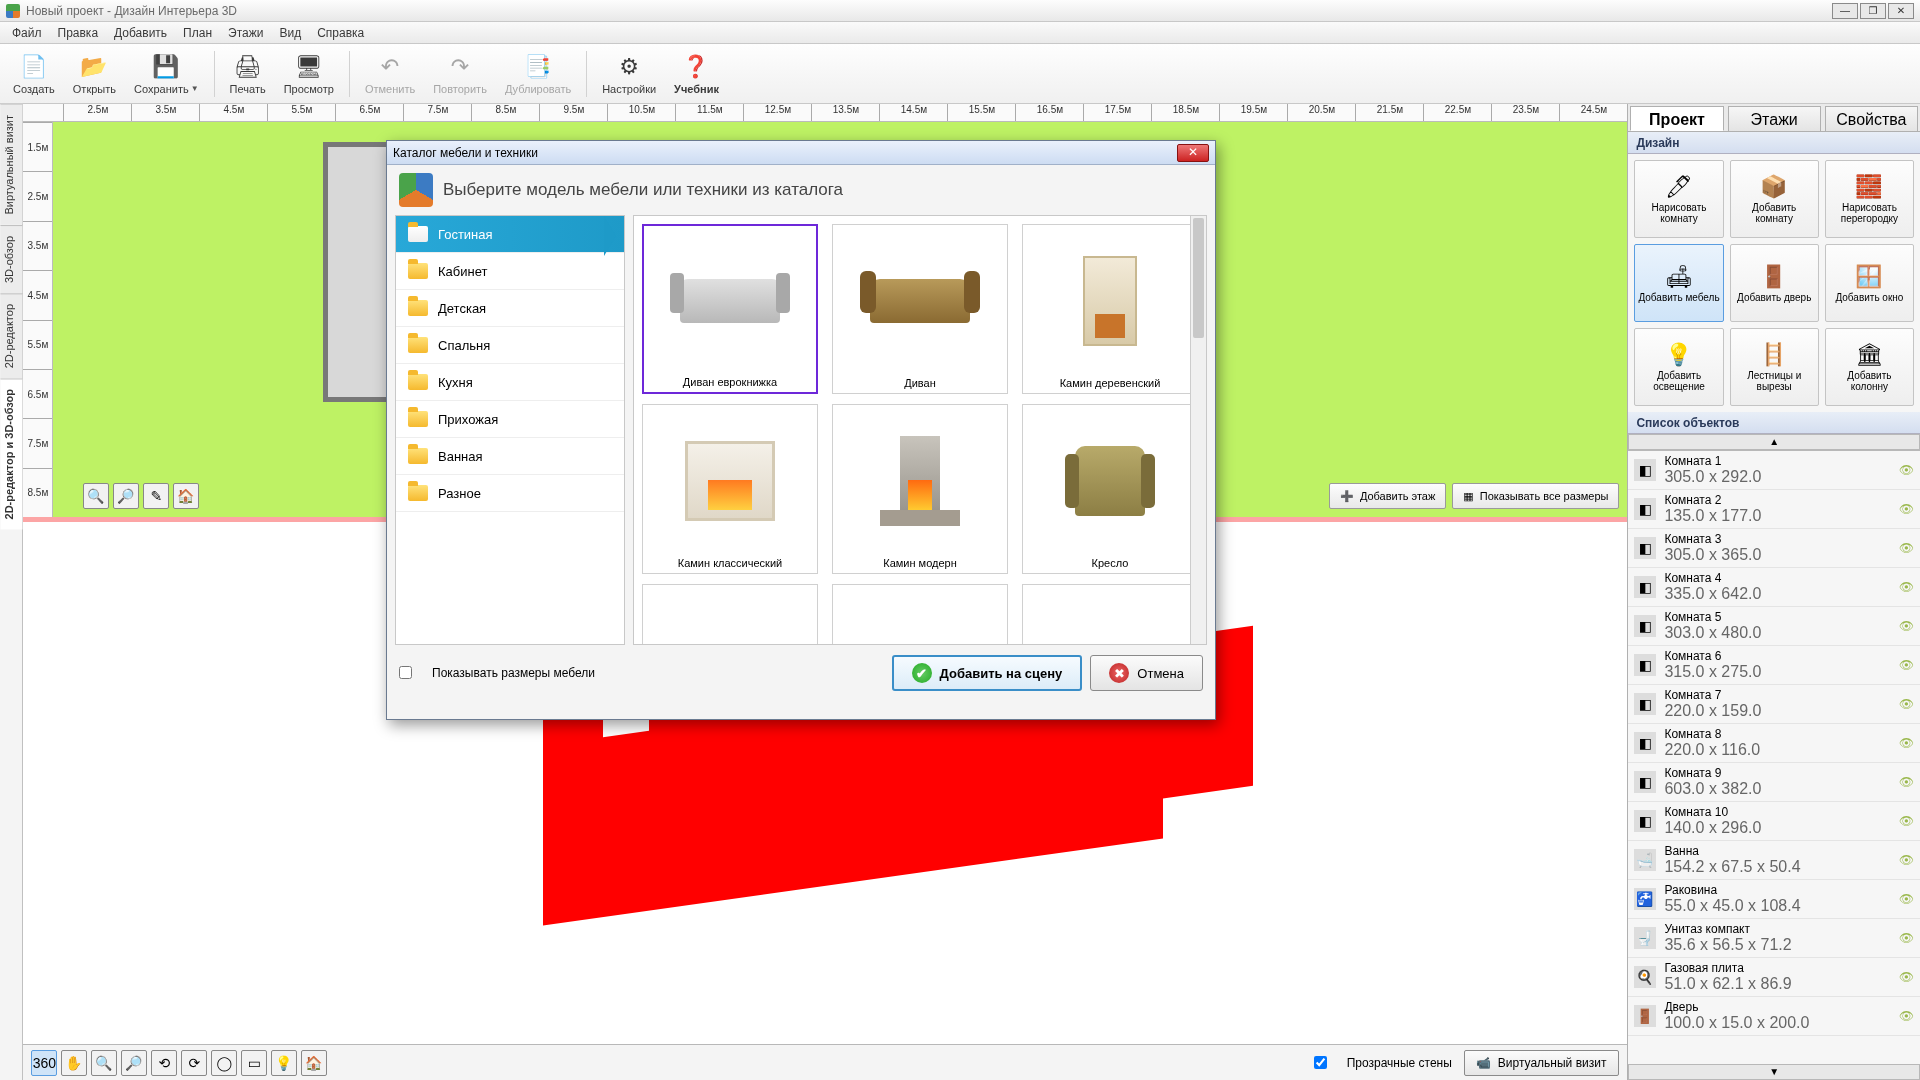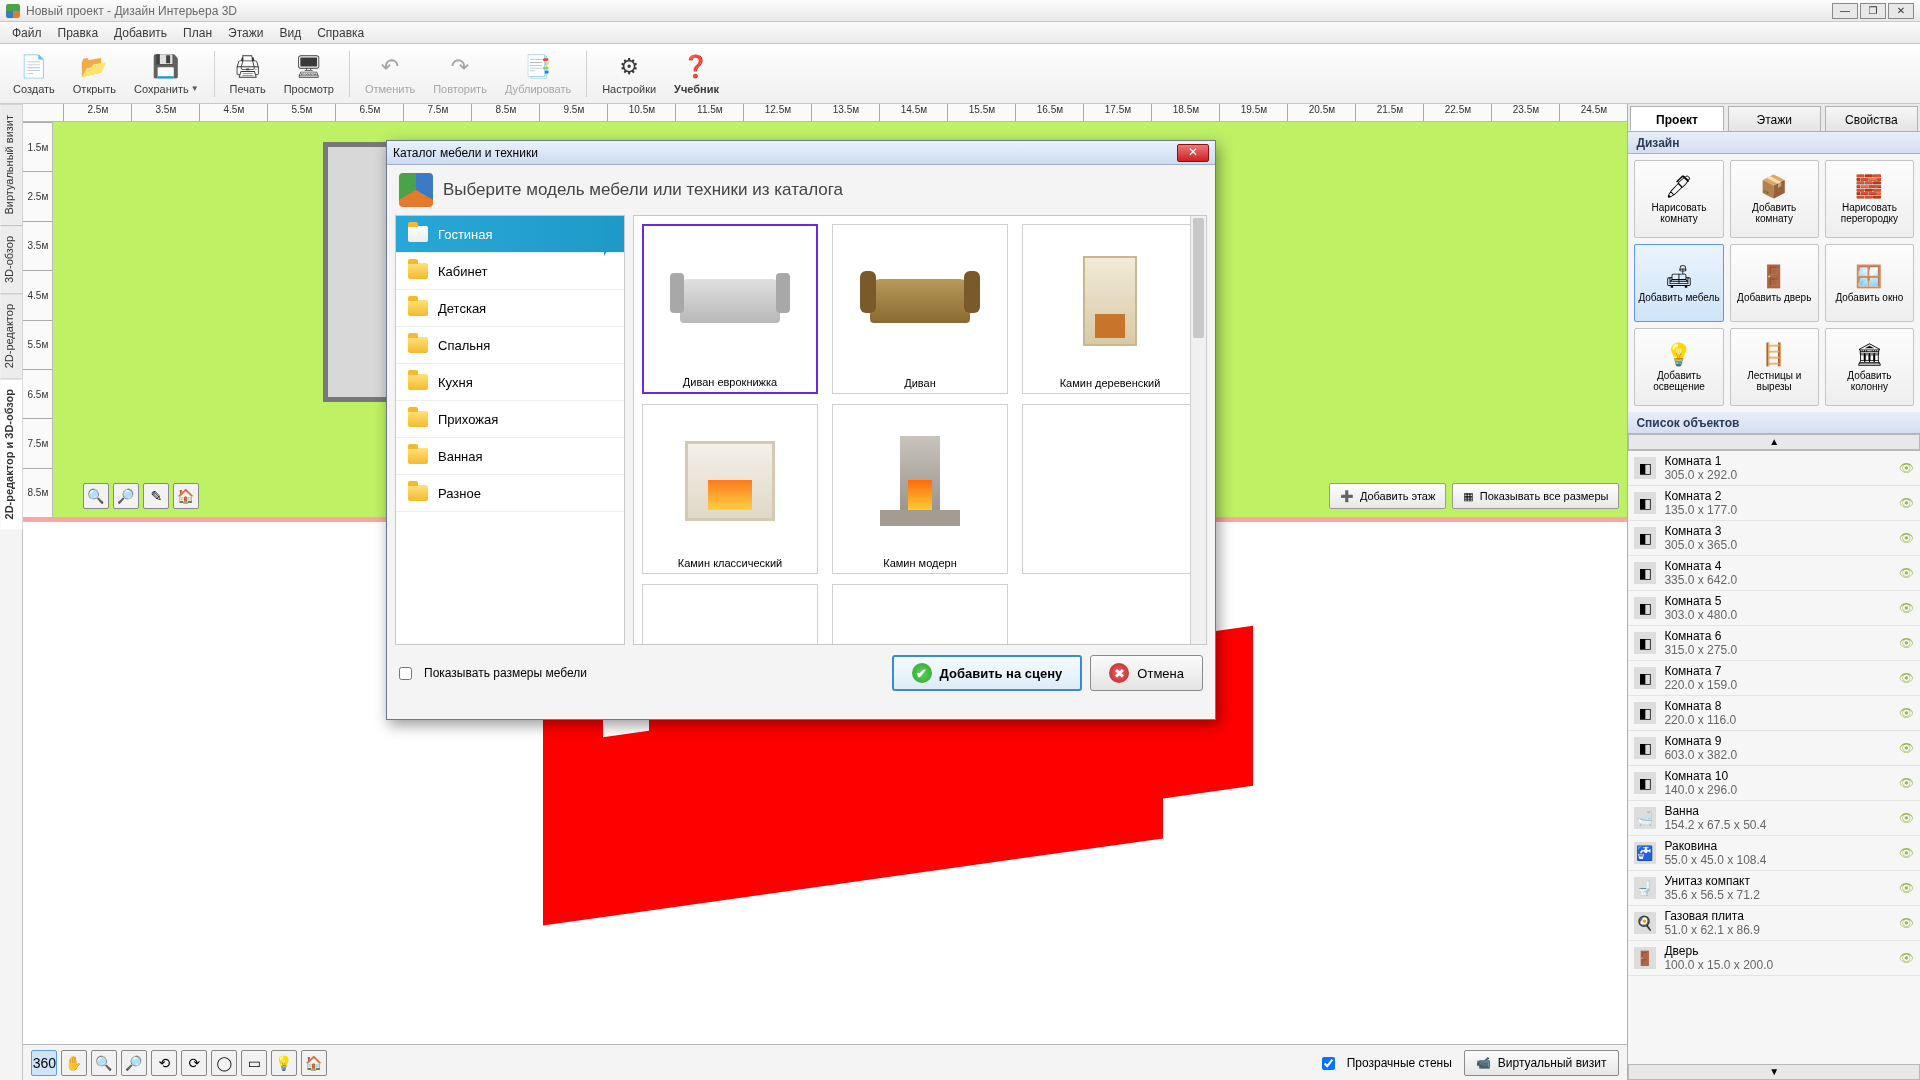--- a/index.html
+++ b/index.html
@@ -43,40 +43,40 @@
 .canvas-floorbtns { position:absolute; right:8px; bottom:8px; display:flex; gap:6px;}
 .canvas-floorbtns .fbtn { height:26px; padding:0 10px; border:1px solid #9a9a9a; background:linear-gradient(#fdfdfd,#e8e8e8); display:flex; align-items:center; gap:6px; font-size:11px; border-radius:2px;}
 
 .canvas3d { flex: 1; background:#fff; position:relative; overflow:hidden;}
 .building { position:absolute; left:520px; top:40px; width:620px; height:320px; background:#ff0000; transform: skewY(-8deg); }
 .building::after { content:''; position:absolute; right:-90px; bottom:40px; width:120px; height:160px; background:#ff0000; }
 .building .win { position:absolute; width:46px; height:40px; background:#fff; }
 .canvas3d-bar { position:absolute; left:0; right:0; bottom:0; height:36px; background:#f4f4f4; border-top:1px solid #b8b8b8; display:flex; align-items:center; padding:0 8px; gap:4px;}
 .canvas-tools2 { display:flex; gap:4px;}
 .canvas3d-bar .rightctl { margin-left:auto; display:flex; align-items:center; gap:12px;}
-.chk { display:flex; align-items:flex-end; gap:12px; font-size:12px;}
+.chk { display:flex; align-items:flex-start; gap:20px; font-size:12px;}
 .chk input { width:13px; height:13px;}
 .visitbtn { height:26px; padding:0 12px; border:1px solid #8a8a8a; background:linear-gradient(#fbfbfb,#e6e6e6); display:flex; align-items:center; gap:6px; font-size:12px; border-radius:2px;}
 
 
 .rightpanel { width: 300px; background:#f6f6f6; border-left:1px solid #b0b0b0; display:flex; flex-direction:column;}
 .rptabs { display:flex; height:28px; background:#eaeaea; border-bottom:1px solid #b0b0b0;}
-.rptab { flex:1; text-align:center; line-height:26px; font-size:12px; border:1px solid #b0b0b0; border-bottom:none; background:linear-gradient(#f6f6f6,#e4e4e4); margin:2px 2px 0;}
+.rptab { flex:1; text-align:center; line-height:26px; font-size:16px; border:1px solid #b0b0b0; border-bottom:none; background:linear-gradient(#f6f6f6,#e4e4e4); margin:2px 2px 0;}
 .rptab.active { background:#fff; border-bottom:1px solid #fff; font-weight:bold;}
 .sectionhdr { height:22px; background:linear-gradient(#e8eef7,#d4def0); border-bottom:1px solid #b0b0c0; padding:0 8px; line-height:22px; font-size:12px; font-weight:bold; color:#2a3a5a;}
 .designgrid { display:grid; grid-template-columns: repeat(3,1fr); gap:6px; padding:6px;}
 .dcell { border:1px solid #c4c4c4; background:linear-gradient(#fdfdfd,#eeeeee); border-radius:2px; display:flex; flex-direction:column; align-items:center; justify-content:center; padding:4px 2px; font-size:10px; text-align:center; height:78px;}
 .dcell.active { border:1px solid #5a9de0; background:linear-gradient(#eaf3fc,#cfe4f8);}
 .dcell .di { font-size:22px; margin-bottom:2px;}
 .objlist { flex:1; overflow:auto; border-top:1px solid #b8b8b8;}
 .objrow { display:flex; align-items:center; padding:3px 6px; border-bottom:1px solid #e4e4e4; gap:8px;}
 .objrow .oicon { width:22px; height:22px; background:#ddd; display:flex; align-items:center; justify-content:center; font-size:14px;}
 .objrow .otext { flex:1; }
 .objrow .oname { font-size:12px;}
-.objrow .odim { font-size:12px; color:#666;}
+.objrow .odim { font-size:16px; color:#666;}
 .objrow .eye { color:#9ab84c; font-size:12px;}
 .scrarrow { height:16px; background:#e8e8e8; border:1px solid #b8b8b8; text-align:center; font-size:10px; line-height:13px;}
 
 
 .overlay { position:absolute; left:0; top:0; right:0; bottom:0; pointer-events:none;}
 .dialog { position:absolute; left:386px; top:140px; width:830px; height:580px; background:#f4f4f4; border:1px solid #6a7a90; box-shadow:3px 5px 14px rgba(0,0,0,0.4); pointer-events:auto;}
 .dlgtitle { height:24px; background:linear-gradient(#eaf1fc,#cddcf2); border-bottom:1px solid #a0b0c8; display:flex; align-items:center; padding:0 6px; font-size:12px;gap:8px;}
 .dlgtitle .dclose { margin-left:auto; width:32px; height:18px; background:linear-gradient(#e77,#c22); border:1px solid #811; color:#fff; text-align:center; font-size:12px; line-height:15px; border-radius:2px;}
 .dlghdr { display:flex; align-items:center; gap:10px; padding:8px 12px; font-size:17px; color:#444;}
 .dlghdr .cubes { width:34px; height:34px; background: conic-gradient(#3c7bc3 0 120deg,#e47b2b 120deg 240deg,#4aa34a 240deg); border-radius:4px;}
@@ -557,20 +557,26 @@
             </div>
             <div class="glabel">Камин классический</div>
           </div>
           <div class="gitem">
             <div class="gimg">
               <div class="fireplace3"></div>
             </div>
             <div class="glabel">Камин модерн</div>
           </div>
           <div class="gitem">
+            <div class="gimg">
+              <div class="armchair"></div>
+            </div>
+            <div class="glabel">Кресло</div>
+          </div>
+          <div class="gitem">
             <div class="gimg"></div>
             <div class="glabel"></div>
           </div>
           <div class="gitem">
             <div class="gimg"></div>
             <div class="glabel"></div>
           </div>
           <div class="gitem">
             <div class="gimg"></div>
             <div class="glabel"></div>

